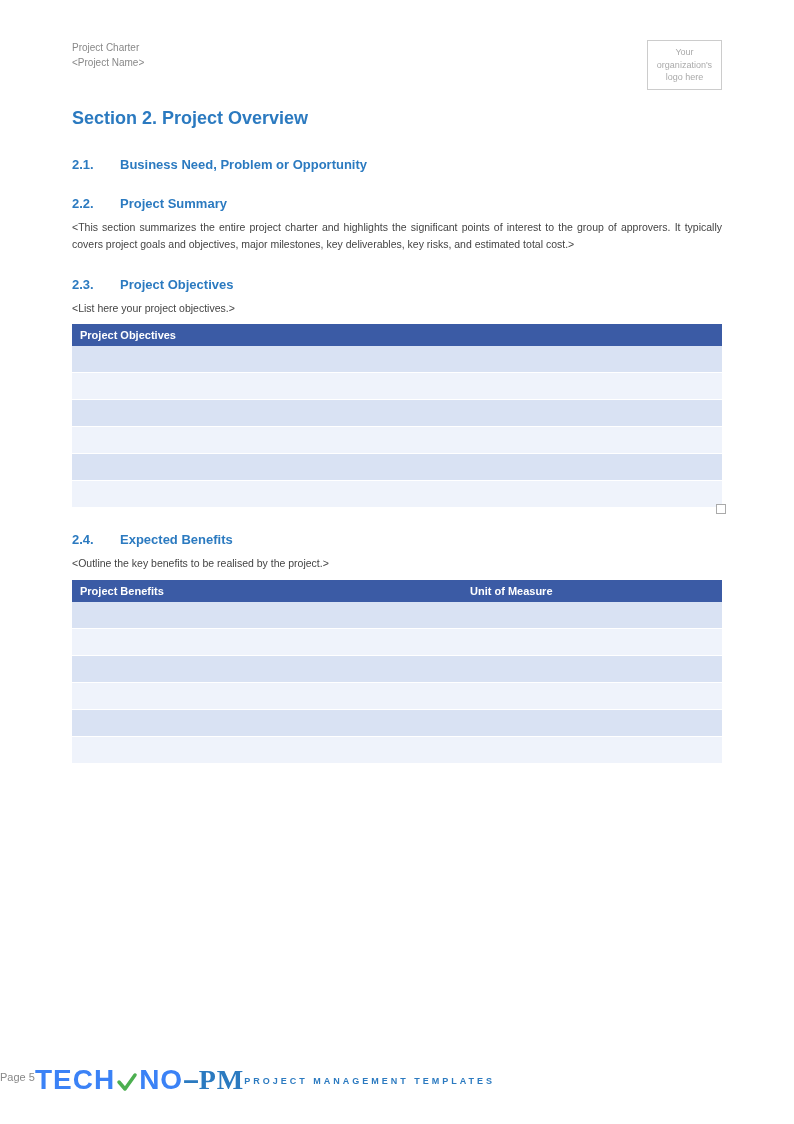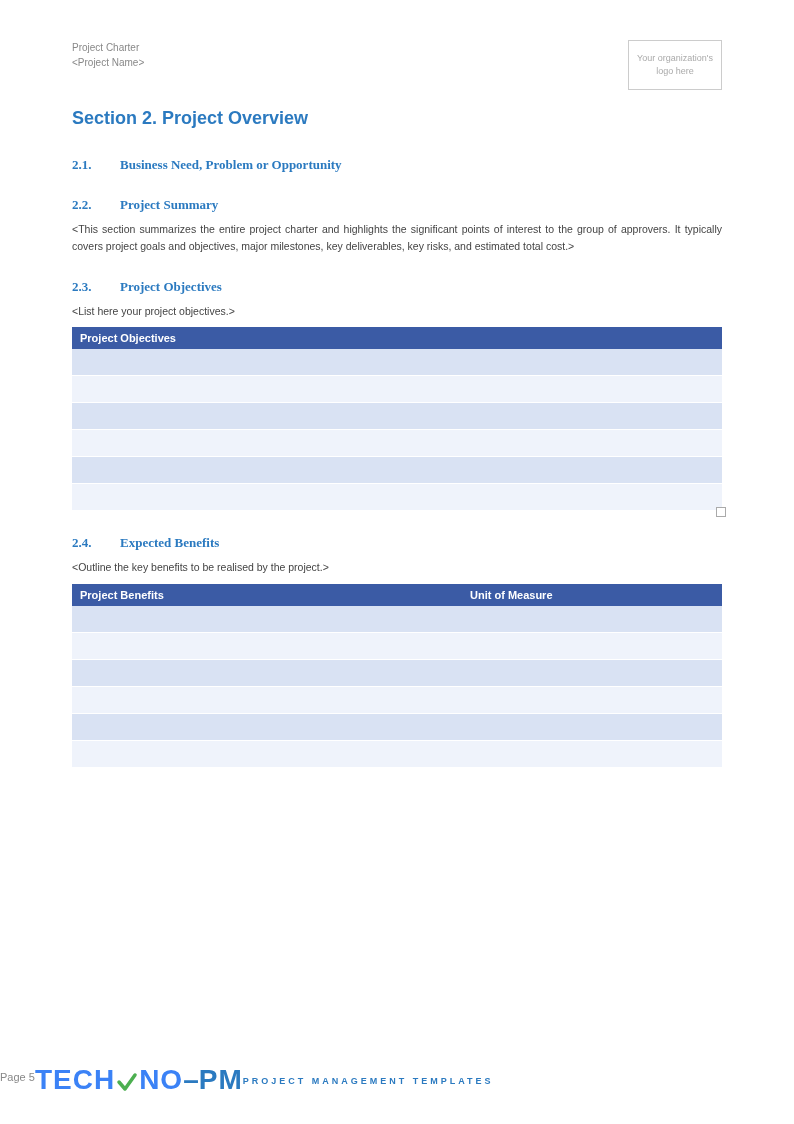--- a/index.html
+++ b/index.html
@@ -24,21 +24,21 @@
       align-items: flex-start;
       margin-bottom: 18px;
     }
     .header-left {
       font-size: 10px;
       color: #888;
       line-height: 1.5;
     }
     .logo-box {
       border: 1px solid #ccc;
-      width: 94px;
+      width: 75px;
       height: 50px;
       display: flex;
       align-items: center;
       justify-content: center;
       text-align: center;
       font-size: 9px;
       color: #aaa;
       line-height: 1.4;
     }
     .section-title {
@@ -48,21 +48,20 @@
       margin-bottom: 24px;
       padding-bottom: 4px;
     }
     .sub-title {
       font-size: 13px;
       font-weight: bold;
       color: #2B7AC0;
       margin-bottom: 8px;
       display: flex;
       align-items: flex-start;
-      font-family: Liberation Serif, serif;
     }
     .sub-num {
       min-width: 48px;
       font-size: 13px;
       font-weight: bold;
       color: #2B7AC0;
     }
     .body-text {
       font-size: 10.5px;
       color: #444;
@@ -138,21 +137,21 @@
       font-size: 28px;
       font-weight: 900;
       color: #2B7AC0;
       font-family: Arial Black, Arial, sans-serif;
     }
     .brand-text-pm {
       font-size: 28px;
       font-weight: 900;
       color: #2B7AC0;
       letter-spacing: 1px;
-      font-family: Liberation Sans, sans-serif;
+      font-family: Liberation Serif, serif;
     }
     .brand-subtitle {
       font-size: 9px;
       letter-spacing: 3px;
       color: #2B7AC0;
       text-align: center;
       margin-top: 2px;
       font-weight: 600;
     }
   </style>

